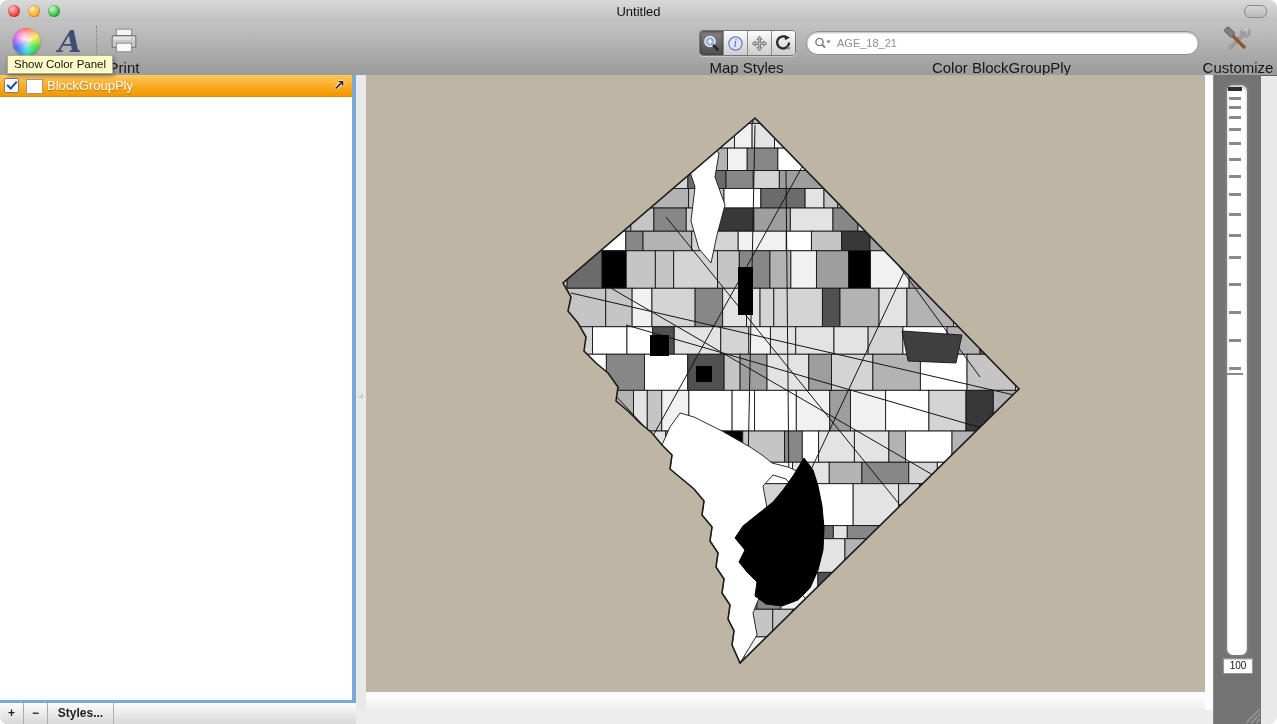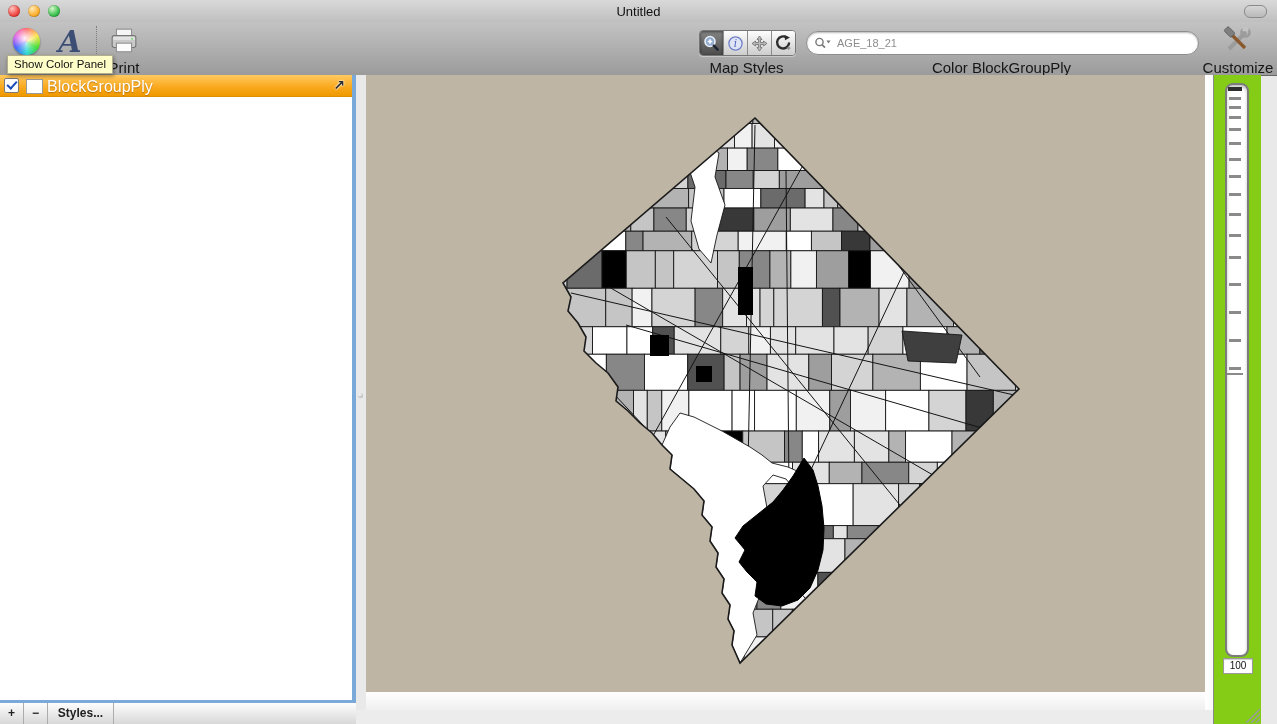--- a/index.html
+++ b/index.html
@@ -1,17 +1,17 @@
 <!DOCTYPE html>
 <html><head>
 <meta charset="utf-8">
 <style>
   html,body{margin:0;padding:0;}
   body{width:1277px;height:724px;overflow:hidden;font-family:"Liberation Sans","DejaVu Sans",sans-serif;}
-  #window{position:relative;width:1277px;height:724px;background:#e9e9e9;overflow:hidden;}
+  #window{position:relative;width:1277px;height:724px;background:#e9e9e9;overflow:hidden;border-radius:8px;}
 
   
   .titlebar{position:absolute;left:0;top:0;width:1277px;height:22px;
     background:linear-gradient(#d9d9d9,#bfbfbf);border-bottom:1px solid #8f8f8f;}
   .tl{position:absolute;top:5px;width:12px;height:12px;border-radius:50%;box-shadow:inset 0 0 1px rgba(0,0,0,.5);}
   .tl.red{left:8px;background:radial-gradient(circle at 35% 30%,#ffc5c0,#ef4640 60%,#a51208);}
   .tl.yellow{left:28px;background:radial-gradient(circle at 35% 30%,#ffe9b8,#fdb02c 60%,#b36e00);}
   .tl.green{left:48px;background:radial-gradient(circle at 35% 30%,#d8f7c8,#39c14e 60%,#187021);}
   .title{position:absolute;left:0;right:0;top:4px;text-align:center;font-size:13px;color:#111;}
   .lozenge{position:absolute;right:10px;top:5px;width:21px;height:11px;border-radius:6px;
@@ -48,21 +48,21 @@
   .sidebar{position:absolute;left:0;top:75px;width:352px;height:625px;background:#fff;overflow:hidden;}
   .focus-right{position:absolute;left:352px;top:75px;width:4px;height:628px;background:#7aa9d9;}
   .focus-bottom{position:absolute;left:0;top:700px;width:356px;height:3px;background:#7aa9d9;}
   .layer-row{position:relative;height:21px;background:linear-gradient(#ffc95f,#f9a81c 60%,#ef9900);
     border-bottom:1px solid #e08f00;}
   .cb{position:absolute;left:4px;top:3px;width:13px;height:13px;background:#fff;border:1px solid #7b7b7b;
     border-radius:2px;}
   .cb .check{position:absolute;left:2px;top:2px;width:8px;height:4px;border-left:2px solid #1749b8;
     border-bottom:2px solid #1749b8;transform:rotate(-48deg);}
   .swatch{position:absolute;left:26px;top:4px;width:15px;height:13px;background:#fff;border:1px solid #9a9a9a;}
-  .layer-name{position:absolute;left:47px;top:3px;font-size:16px;color:#fff;text-shadow:0 1px 1px rgba(130,75,0,.55);}
+  .layer-name{position:absolute;left:47px;top:3px;font-size:13px;color:#fff;text-shadow:0 1px 1px rgba(130,75,0,.55);}
   .zoomarrow{position:absolute;right:7px;top:2px;font-size:14px;font-weight:700;color:#2b2b2b;
     text-shadow:0 0 2px #fff,0 0 2px #fff;}
 
   
   .bottombar{position:absolute;left:0;top:703px;width:357px;height:21px;
     background:linear-gradient(#fdfdfd,#d8d8d8);border-bottom:1px solid #9d9d9d;display:flex;}
   .bb-btn{height:21px;line-height:20px;text-align:center;font-size:12px;color:#222;
     border-right:1px solid #acacac;font-weight:bold;}
   .bb-add{width:23px;font-weight:700;}
   .bb-remove{width:23px;font-weight:700;}
@@ -77,21 +77,21 @@
   
   .mapcanvas{position:absolute;left:366px;top:75px;width:839px;height:617px;overflow:hidden;}
   .gutter-right{position:absolute;left:1205px;top:75px;width:25px;height:635px;
     background:linear-gradient(to right,#ffffff,#ededed);}
   .gutter-bottom{position:absolute;left:366px;top:692px;width:839px;height:18px;
     background:linear-gradient(#ffffff,#efefef);border-bottom:1px solid #6f6f6f;}
   .corner-widget{position:absolute;left:1216px;top:700px;width:9px;height:9px;background:#2318e6;}
   .below-map{position:absolute;left:356px;top:710px;width:874px;height:14px;background:#ececec;}
 
   
-  .rightpanel{position:absolute;left:1213px;top:75px;width:47px;height:649px;background:#84cc16;
+  .rightpanel{position:absolute;left:1213px;top:75px;width:47px;height:649px;background:#737373;
     border-left:1px solid #8a8a8a;}
   .slidertrack{position:absolute;left:11px;top:8px;width:20px;height:570px;background:#fff;
     border:2px solid #7c7c7c;border-radius:8px;box-shadow:inset 0 2px 3px rgba(0,0,0,.25);}
   .tick{position:absolute;left:2px;width:12px;height:3px;background:#8a8a8a;}
   .tick.full{left:0;width:16px;height:2px;}
   .tick.thumb{left:1px;width:14px;height:4px;background:#2e2e2e;}
   .scalebox{position:absolute;left:9px;top:583px;width:28px;height:14px;background:#fff;
     border:1px solid #9a9a9a;box-shadow:inset 0 1px 1px rgba(0,0,0,.2);
     font-size:10px;line-height:14px;text-align:center;color:#111;}
   .grip{position:absolute;right:1px;bottom:1px;}

